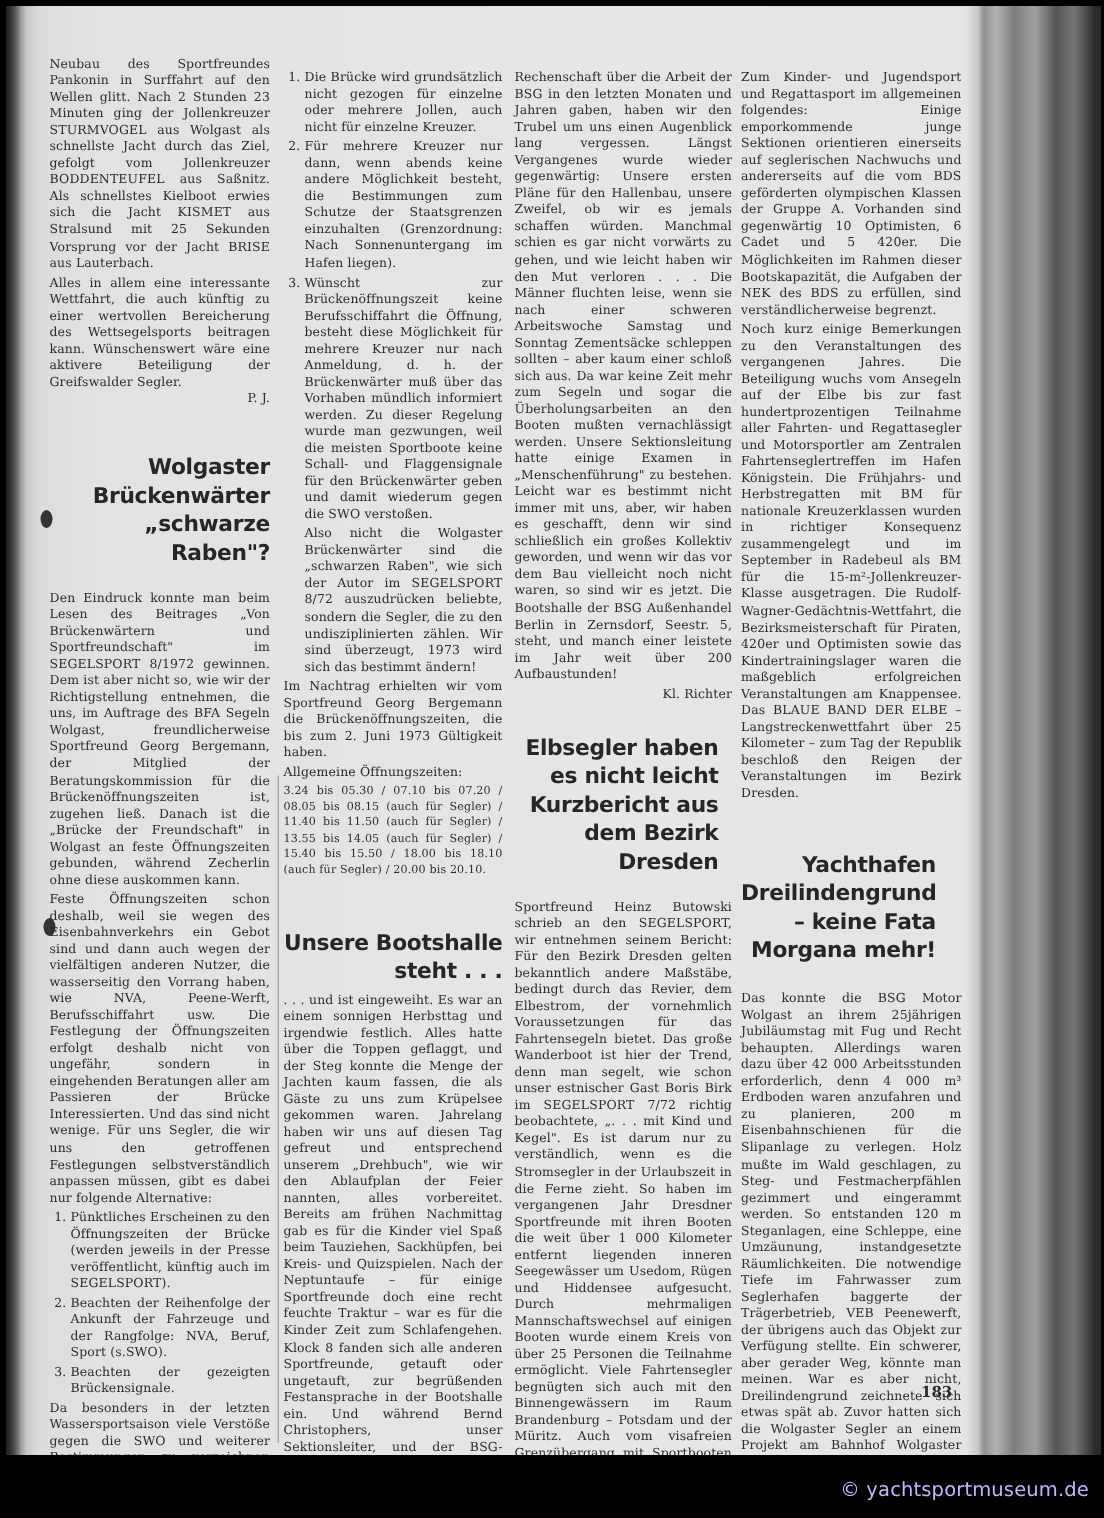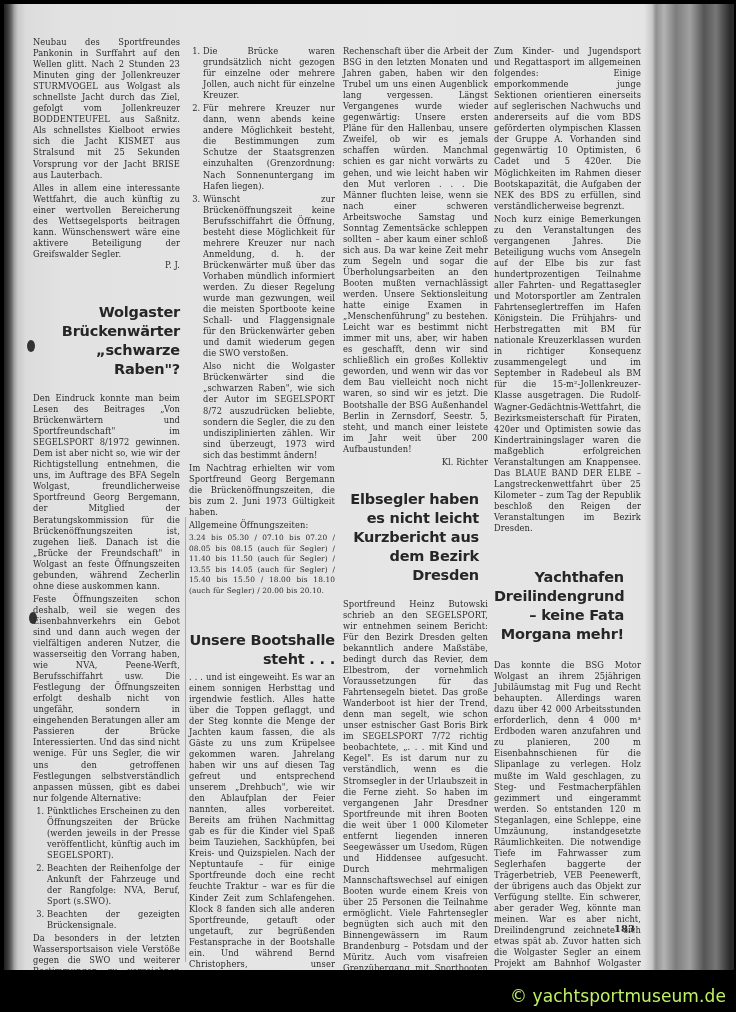--- a/index.html
+++ b/index.html
@@ -15,21 +15,21 @@
   .col p { margin:0 0 2px 0; }
   .h { font-family:"DejaVu Sans", sans-serif; font-weight:bold; color:#262626; font-size:14.5px; line-height:19px; text-align:right; margin:0; letter-spacing:-0.2px; }
   .sig { text-align:right; }
   ol { margin:0; padding-left:14px; }
   ol li { margin-bottom:2px; }
   .indent { padding-left:14px; }
   .times { font-size:7.4px; line-height:10.6px; }
   .rule { position:absolute; left:181px; top:513px; width:1px; height:445px; background:#aaa; }
   .pagenum { position:absolute; left:610px; top:919px; font-size:10px; font-weight:bold; color:#2b2b2b; }
   .footer { position:absolute; left:0; top:970px; width:736px; height:42px; background:#000; }
-  .footer span { position:absolute; right:10px; top:16px; color:#bef264; font-family:"DejaVu Sans", sans-serif; font-size:17px; letter-spacing:0.1px; }
+  .footer span { position:absolute; right:10px; top:16px; color:#c4b5fd; font-family:"DejaVu Sans", sans-serif; font-size:13px; letter-spacing:0.1px; }
   .blot { position:absolute; width:8px; height:12px; border-radius:50%; background:#333; }
 </style>
 </head>
 <body>
 
 <div class="page">
   <div class="gutter-shadow"></div>
   <div class="blot" style="left:23px;top:336px;"></div>
   <div class="blot" style="left:25px;top:608px;"></div>
 
@@ -45,21 +45,21 @@
       <li>Beachten der Reihenfolge der Ankunft der Fahrzeuge und der Rangfolge: NVA, Beruf, Sport (s.SWO).</li>
       <li>Beachten der gezeigten Brückensignale.</li>
     </ol>
     <p>Da besonders in der letzten Wassersportsaison viele Verstöße gegen die SWO und weiterer Bestimmungen zu verzeichnen waren, gelten noch folgende Festlegungen:</p>
   </div>
 
   <div class="rule"></div>
 
   <div class="col c2">
     <ol>
-      <li>Die Brücke waren grundsätzlich nicht gezogen für einzelne oder mehrere Jollen, auch nicht für einzelne Kreuzer.</li>
+      <li>Die Brücke wird grundsätzlich nicht gezogen für einzelne oder mehrere Jollen, auch nicht für einzelne Kreuzer.</li>
       <li>Für mehrere Kreuzer nur dann, wenn abends keine andere Möglichkeit besteht, die Bestimmungen zum Schutze der Staatsgrenzen einzuhalten (Grenzordnung: Nach Sonnenuntergang im Hafen liegen).</li>
       <li>Wünscht zur Brückenöffnungszeit keine Berufsschiffahrt die Öffnung, besteht diese Möglichkeit für mehrere Kreuzer nur nach Anmeldung, d. h. der Brückenwärter muß über das Vorhaben mündlich informiert werden. Zu dieser Regelung wurde man gezwungen, weil die meisten Sportboote keine Schall- und Flaggensignale für den Brückenwärter geben und damit wiederum gegen die SWO verstoßen.</li>
     </ol>
     <p class="indent">Also nicht die Wolgaster Brückenwärter sind die „schwarzen Raben", wie sich der Autor im SEGELSPORT 8/72 auszudrücken beliebte, sondern die Segler, die zu den undisziplinierten zählen. Wir sind überzeugt, 1973 wird sich das bestimmt ändern!</p>
     <p>Im Nachtrag erhielten wir vom Sportfreund Georg Bergemann die Brückenöffnungszeiten, die bis zum 2. Juni 1973 Gültigkeit haben.</p>
     <p>Allgemeine Öffnungszeiten:</p>
     <p class="times">3.24 bis 05.30 / 07.10 bis 07.20 / 08.05 bis 08.15 (auch für Segler) / 11.40 bis 11.50 (auch für Segler) / 13.55 bis 14.05 (auch für Segler) / 15.40 bis 15.50 / 18.00 bis 18.10 (auch für Segler) / 20.00 bis 20.10.</p>
     <h2 class="h" style="margin-top:34px;margin-bottom:3px;">Unsere Bootshalle steht . . .</h2>
     <p>. . . und ist eingeweiht. Es war an einem sonnigen Herbsttag und irgendwie festlich. Alles hatte über die Toppen geflaggt, und der Steg konnte die Menge der Jachten kaum fassen, die als Gäste zu uns zum Krüpelsee gekommen waren. Jahrelang haben wir uns auf diesen Tag gefreut und entsprechend unserem „Drehbuch", wie wir den Ablaufplan der Feier nannten, alles vorbereitet. Bereits am frühen Nachmittag gab es für die Kinder viel Spaß beim Tauziehen, Sackhüpfen, bei Kreis- und Quizspielen. Nach der Neptuntaufe – für einige Sportfreunde doch eine recht feuchte Traktur – war es für die Kinder Zeit zum Schlafengehen. Klock 8 fanden sich alle anderen Sportfreunde, getauft oder ungetauft, zur begrüßenden Festansprache in der Bootshalle ein. Und während Bernd Christophers, unser Sektionsleiter, und der BSG-Vorsitzende</p>
   </div>

